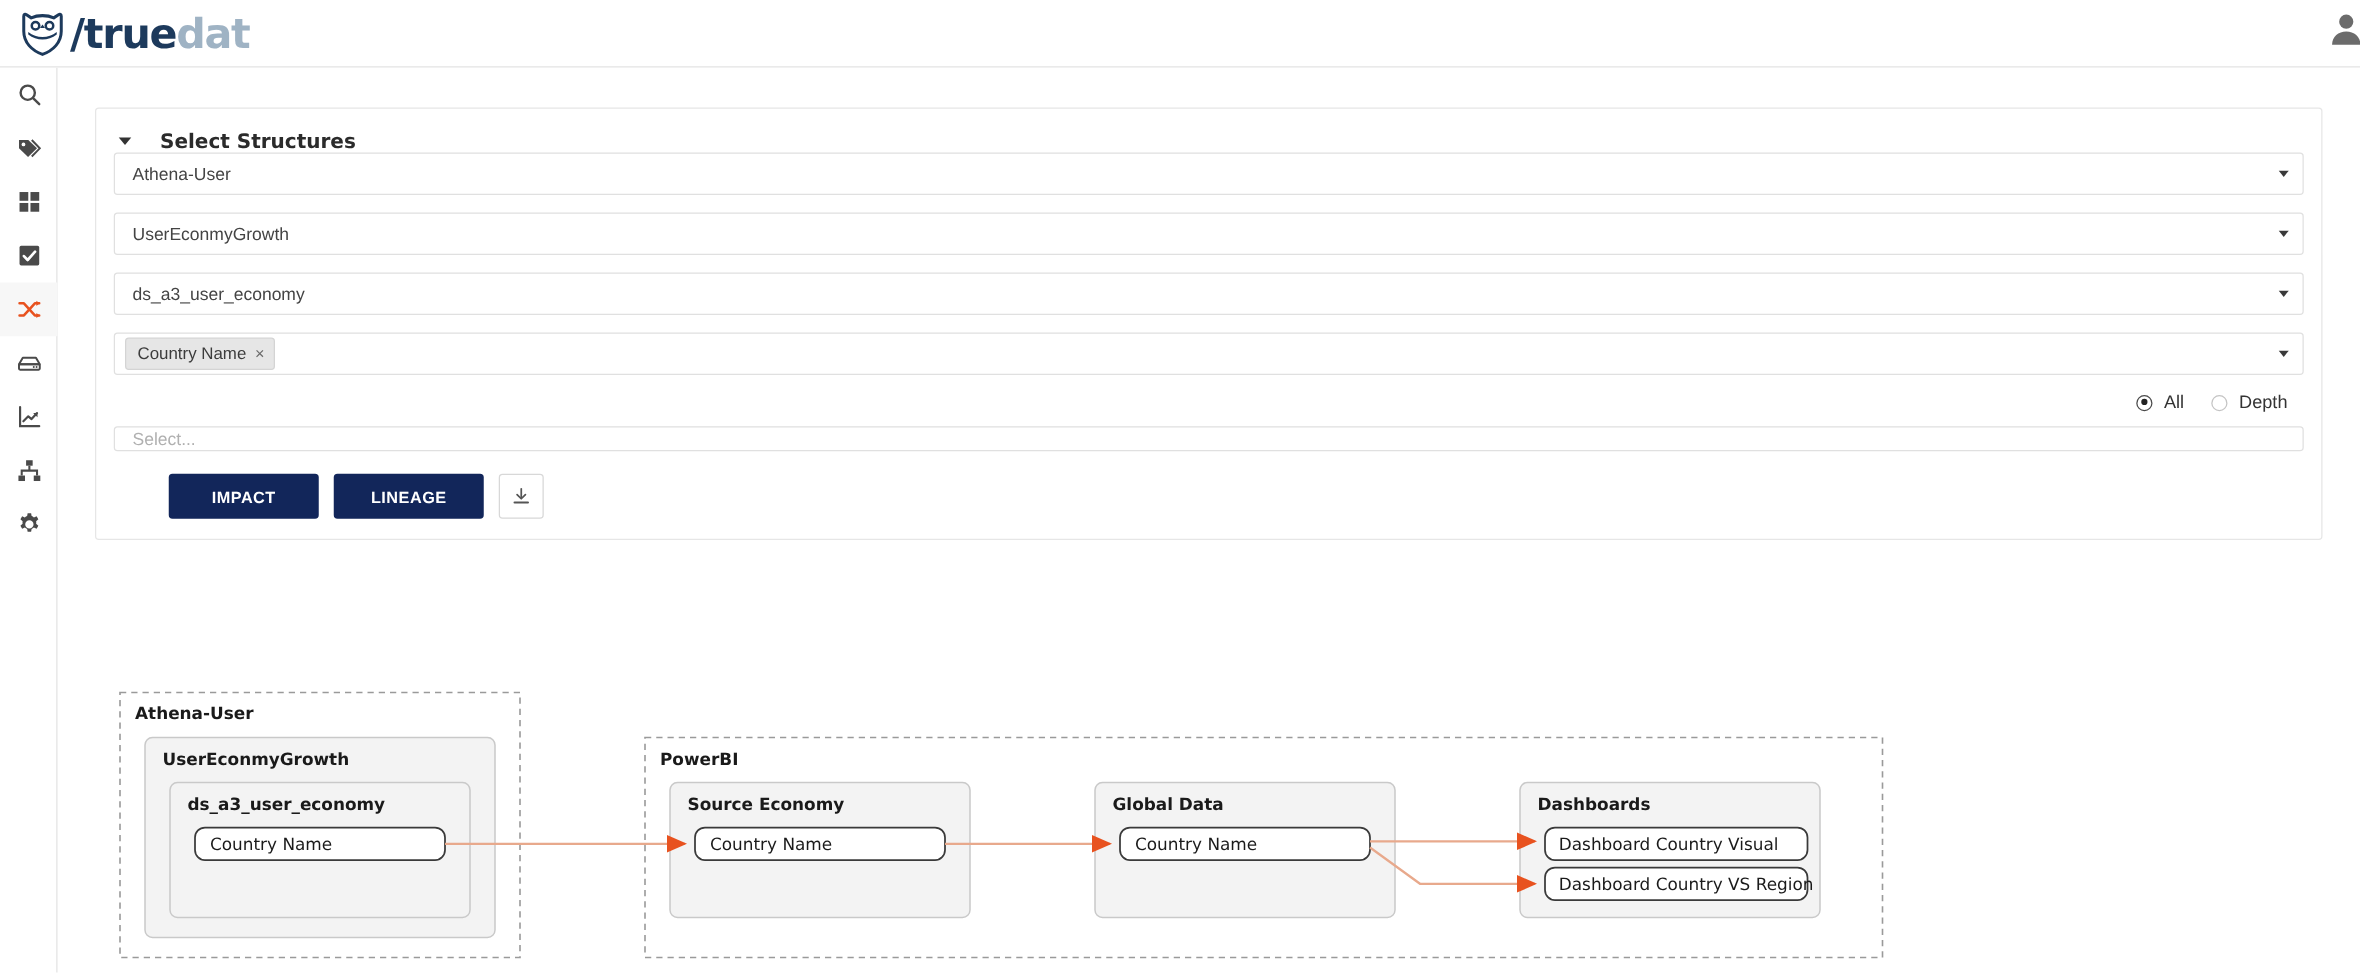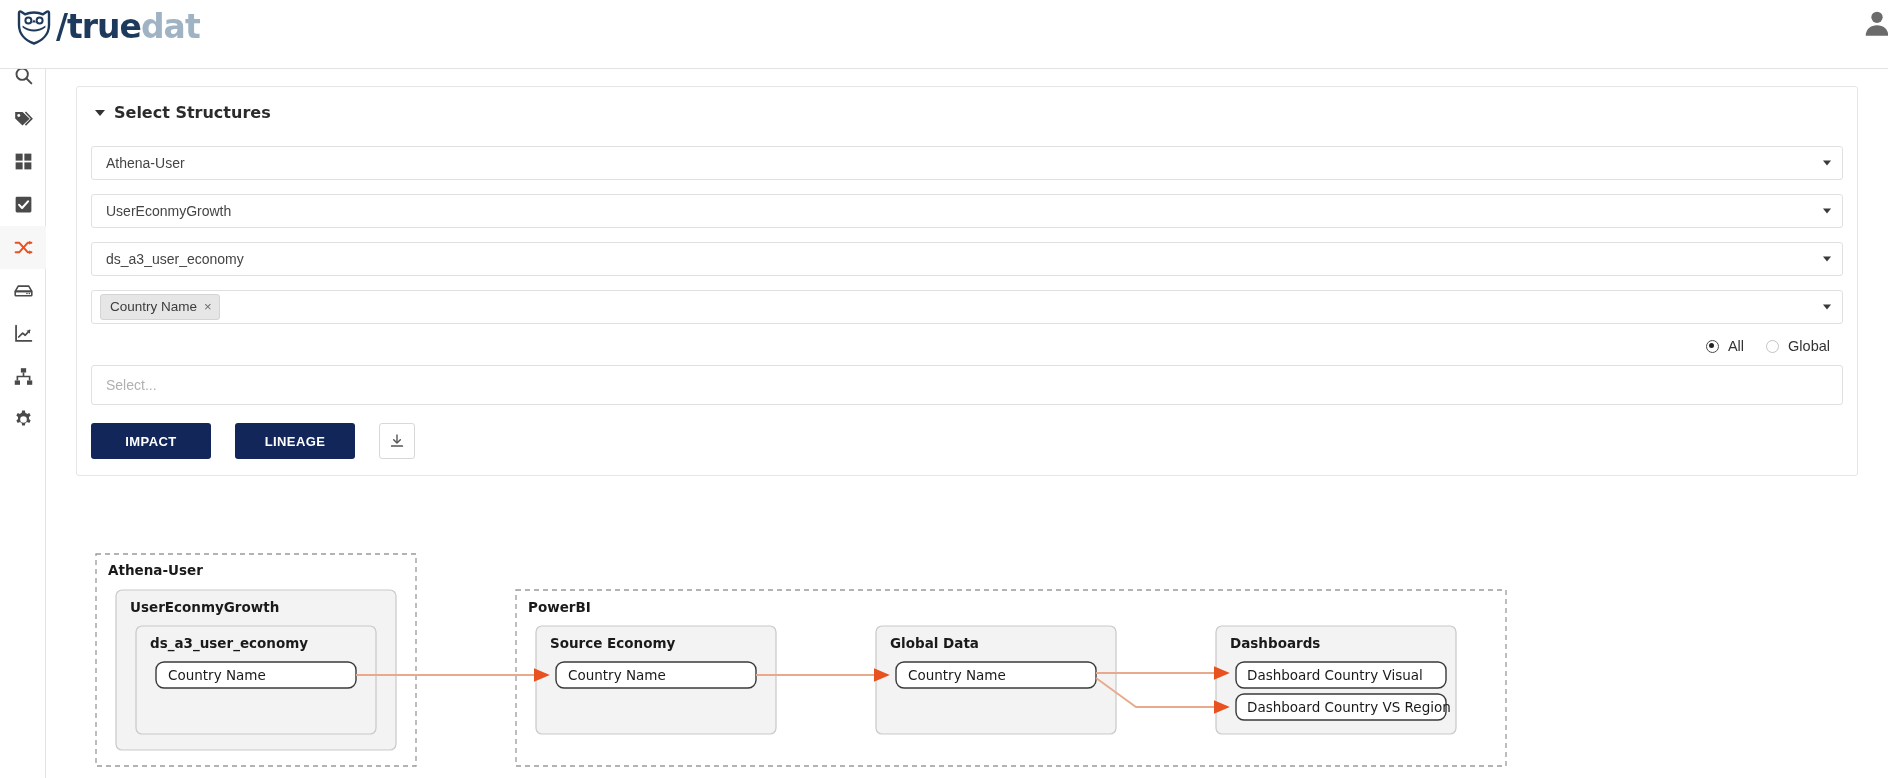--- a/index.html
+++ b/index.html
@@ -9,21 +9,21 @@
     overflow: hidden;
     background: #ffffff;
     font-family: "Liberation Sans", sans-serif;
     color: #333;
   }
 
   
   .topbar {
     position: absolute;
     top: 0; left: 0;
-    width: 1888px; height: 69px;
+    width: 1888px; height: 54px;
     background: #ffffff;
     border-bottom: 1px solid #e3e3e3;
     z-index: 10;
   }
   .logo {
     position: absolute;
     left: 14px; top: 4px;
     display: flex;
     align-items: center;
     height: 44px;
@@ -85,22 +85,22 @@
     left: 30px; top: 32px;
     width: 1782px;
     border: 1px solid #e6e6e6;
     border-radius: 3px;
     background: #fff;
     padding: 16px 14px 16px 14px;
   }
   .panel-header {
     display: flex;
     align-items: center;
-    gap: 9px;
-    margin-bottom: 24px;
+    gap: 23px;
+    margin-bottom: 0;
     padding-left: 4px;
     cursor: pointer;
   }
   .caret {
     width: 0; height: 0;
     border-left: 5px solid transparent;
     border-right: 5px solid transparent;
     border-top: 6px solid #333;
   }
   .panel-title {
@@ -186,21 +186,21 @@
     background: #222;
   }
   .radio.off { border-color: #c4c4c4; }
   .radio-label {
     font-size: 14.5px;
     color: #333;
     margin-right: 13px;
   }
 
   .input-select {
-    height: 40px;
+    height: 20px;
     border: 1px solid #e0e0e0;
     border-radius: 3px;
     background: #fff;
     display: flex;
     align-items: center;
     padding: 0 14px;
     margin-bottom: 18px;
   }
   .input-select input {
     border: none;
@@ -209,23 +209,24 @@
     color: #444;
     width: 100%;
     font-family: "Liberation Sans", sans-serif;
     background: transparent;
   }
   .input-select input::placeholder { color: #b0b0b0; }
 
   .btn-row {
     display: flex;
     align-items: flex-start;
-    gap: 24px;
+    gap: 12px;
     position: relative;
     height: 36px;
+    margin-left: 44px;
   }
   .btn-primary {
     background: #12265a;
     color: #fff;
     border: none;
     border-radius: 3px;
     height: 36px;
     min-width: 120px;
     padding: 0 22px;
     font-size: 13px;
@@ -401,21 +402,21 @@
         <span class="chip-x">×</span>
       </span>
       <span class="select-caret"></span>
     </div>
 
 
     <div class="radio-row">
       <span class="radio checked"></span>
       <span class="radio-label">All</span>
       <span class="radio off"></span>
-      <span class="radio-label">Global</span>
+      <span class="radio-label">Depth</span>
     </div>
 
     <div class="input-select">
       <input type="text" placeholder="Select..." style="">
     </div>
 
     <div class="btn-row">
       <button class="btn-primary">IMPACT</button>
       <button class="btn-primary">LINEAGE</button>
       <div class="btn-icon">

